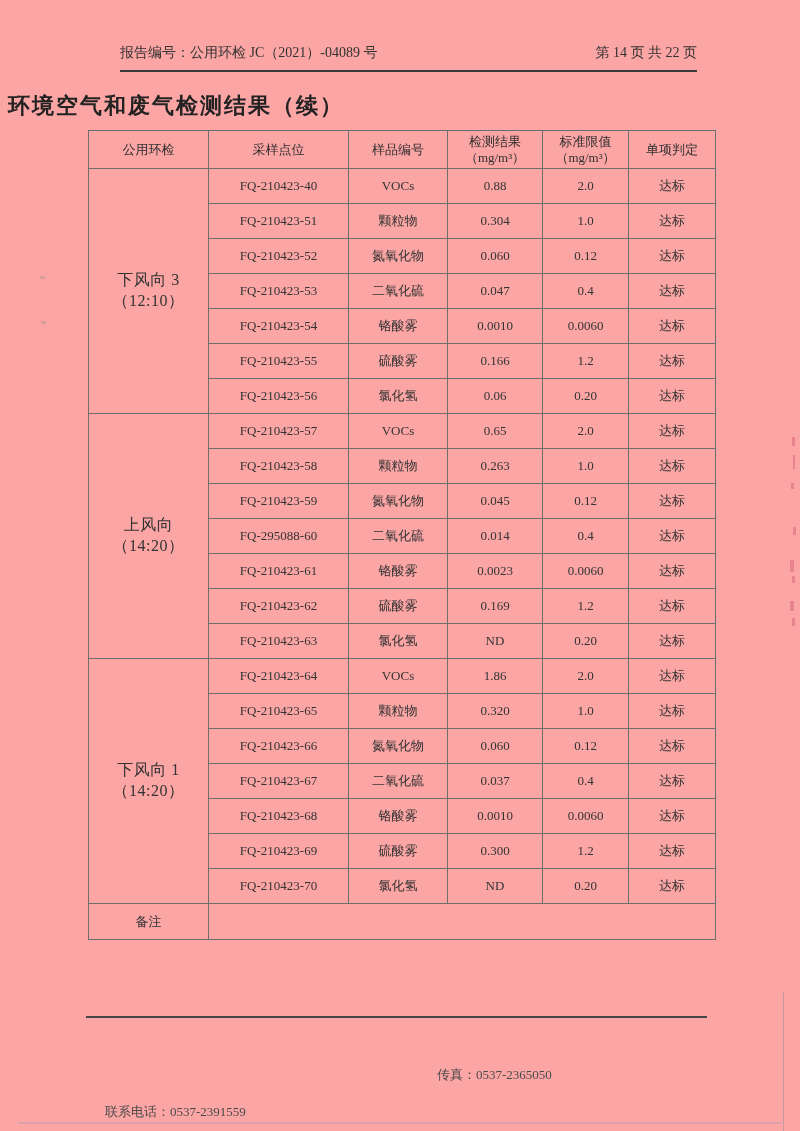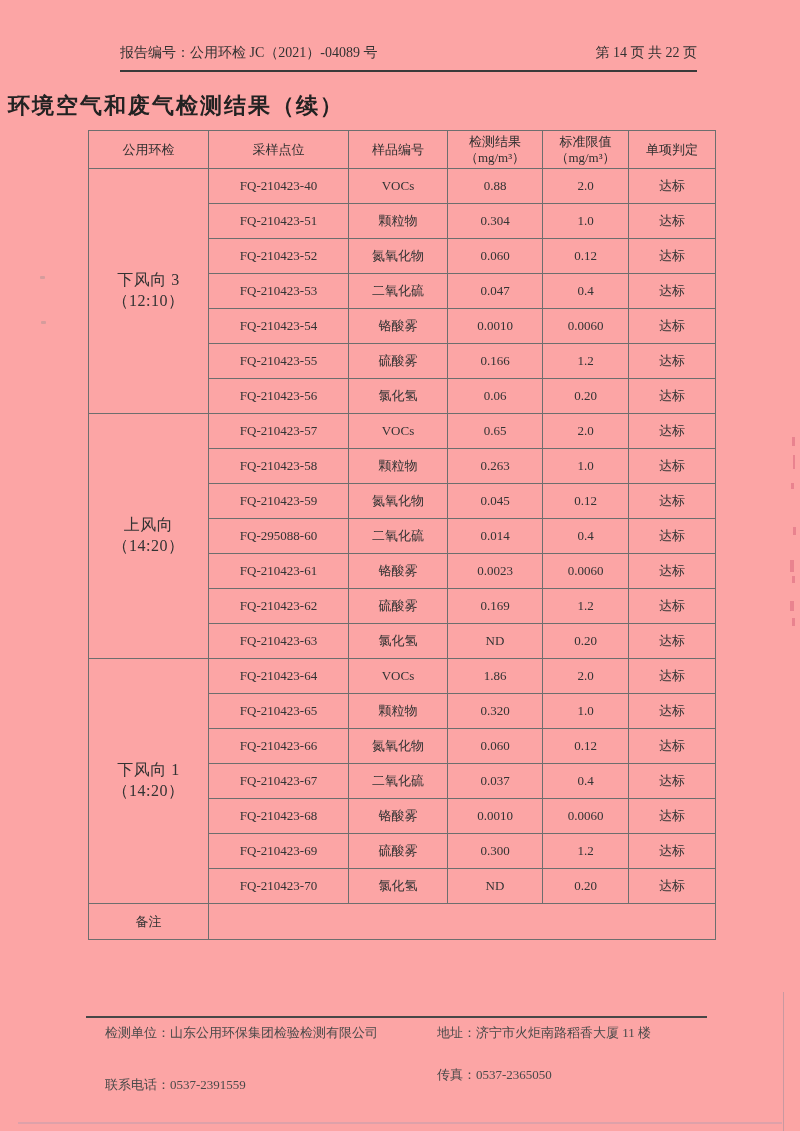--- a/index.html
+++ b/index.html
@@ -58,21 +58,21 @@
   .results-table td.remark-value-cell { height: 36px; }
   
   .footer-rule {
     position: absolute;
     left: 86px; top: 1016px; width: 621px; height: 2px;
     background: #474747;
   }
   .footer-line { position: absolute; font-size: 13px; color: #4a4a4a; white-space: nowrap; }
   .footer-org     { left: 105px; top: 1024px; }
   .footer-address { left: 437px; top: 1024px; }
-  .footer-phone   { left: 105px; top: 1076px; }
+  .footer-phone   { left: 105px; top: 1103px; }
   .footer-fax     { left: 437px; top: 1066px; }
   
   .artifact { position: absolute; pointer-events: none; }
   .art-red  { background: rgba(205, 80, 110, 0.40); }
   .art-red-1 { left: 792px; top: 437px; width: 3px; height: 9px; }
   .art-red-2 { left: 793px; top: 455px; width: 2px; height: 14px; }
   .art-red-3 { left: 791px; top: 483px; width: 3px; height: 6px; }
   .art-red-4 { left: 793px; top: 527px; width: 3px; height: 8px; }
   .art-red-5 { left: 790px; top: 560px; width: 4px; height: 12px; }
   .art-red-6 { left: 792px; top: 576px; width: 3px; height: 7px; }
@@ -288,22 +288,20 @@
           <td>达标</td>
         </tr>
         <tr>
           <td>备注</td>
           <td colspan="5" class="remark-value-cell"></td>
         </tr>
       </tbody>
   </table>
 
   <div class="footer-rule"></div>
-  <div class="footer-line footer-org">检测单位：山东公用环保集团检验检测有限公司</div>
-  <div class="footer-line footer-address">地址：济宁市火炬南路稻香大厦 11 楼</div>
   <div class="footer-line footer-phone">联系电话：0537-2391559</div>
   <div class="footer-line footer-fax">传真：0537-2365050</div>
 
   <div class="artifact art-red art-red-1"></div>
   <div class="artifact art-red art-red-2"></div>
   <div class="artifact art-red art-red-3"></div>
   <div class="artifact art-red art-red-4"></div>
   <div class="artifact art-red art-red-5"></div>
   <div class="artifact art-red art-red-6"></div>
   <div class="artifact art-red art-red-7"></div>

